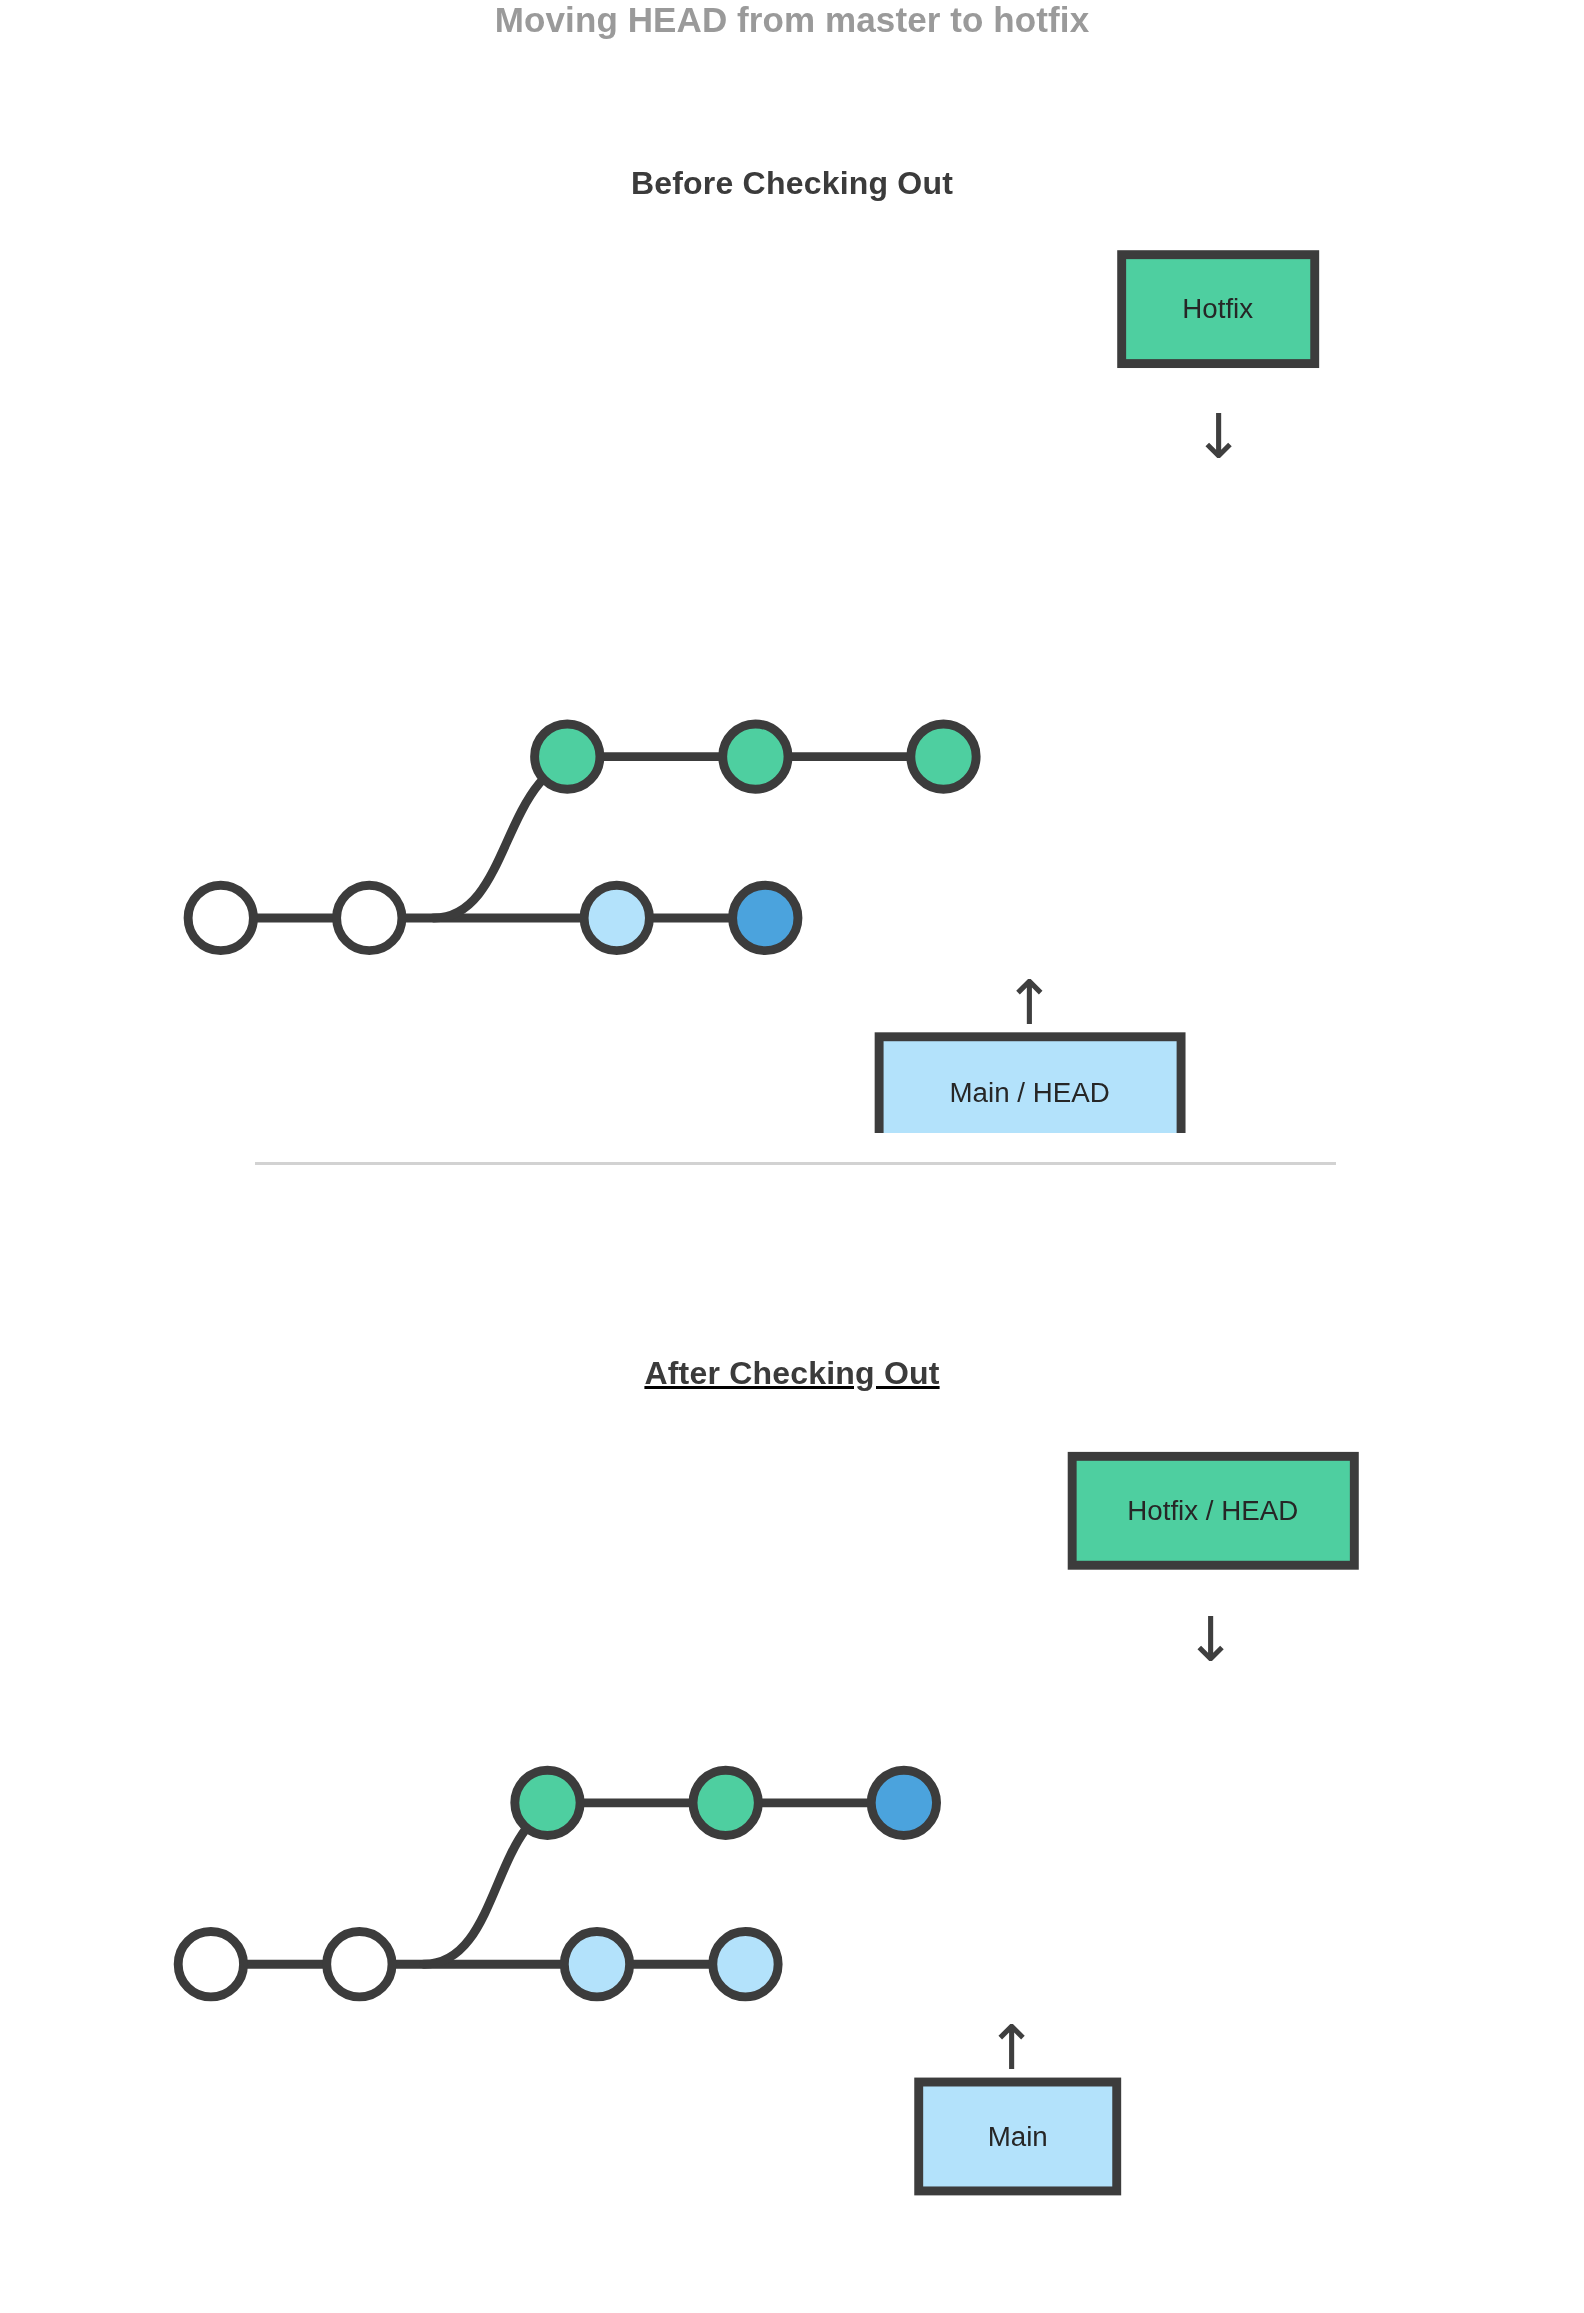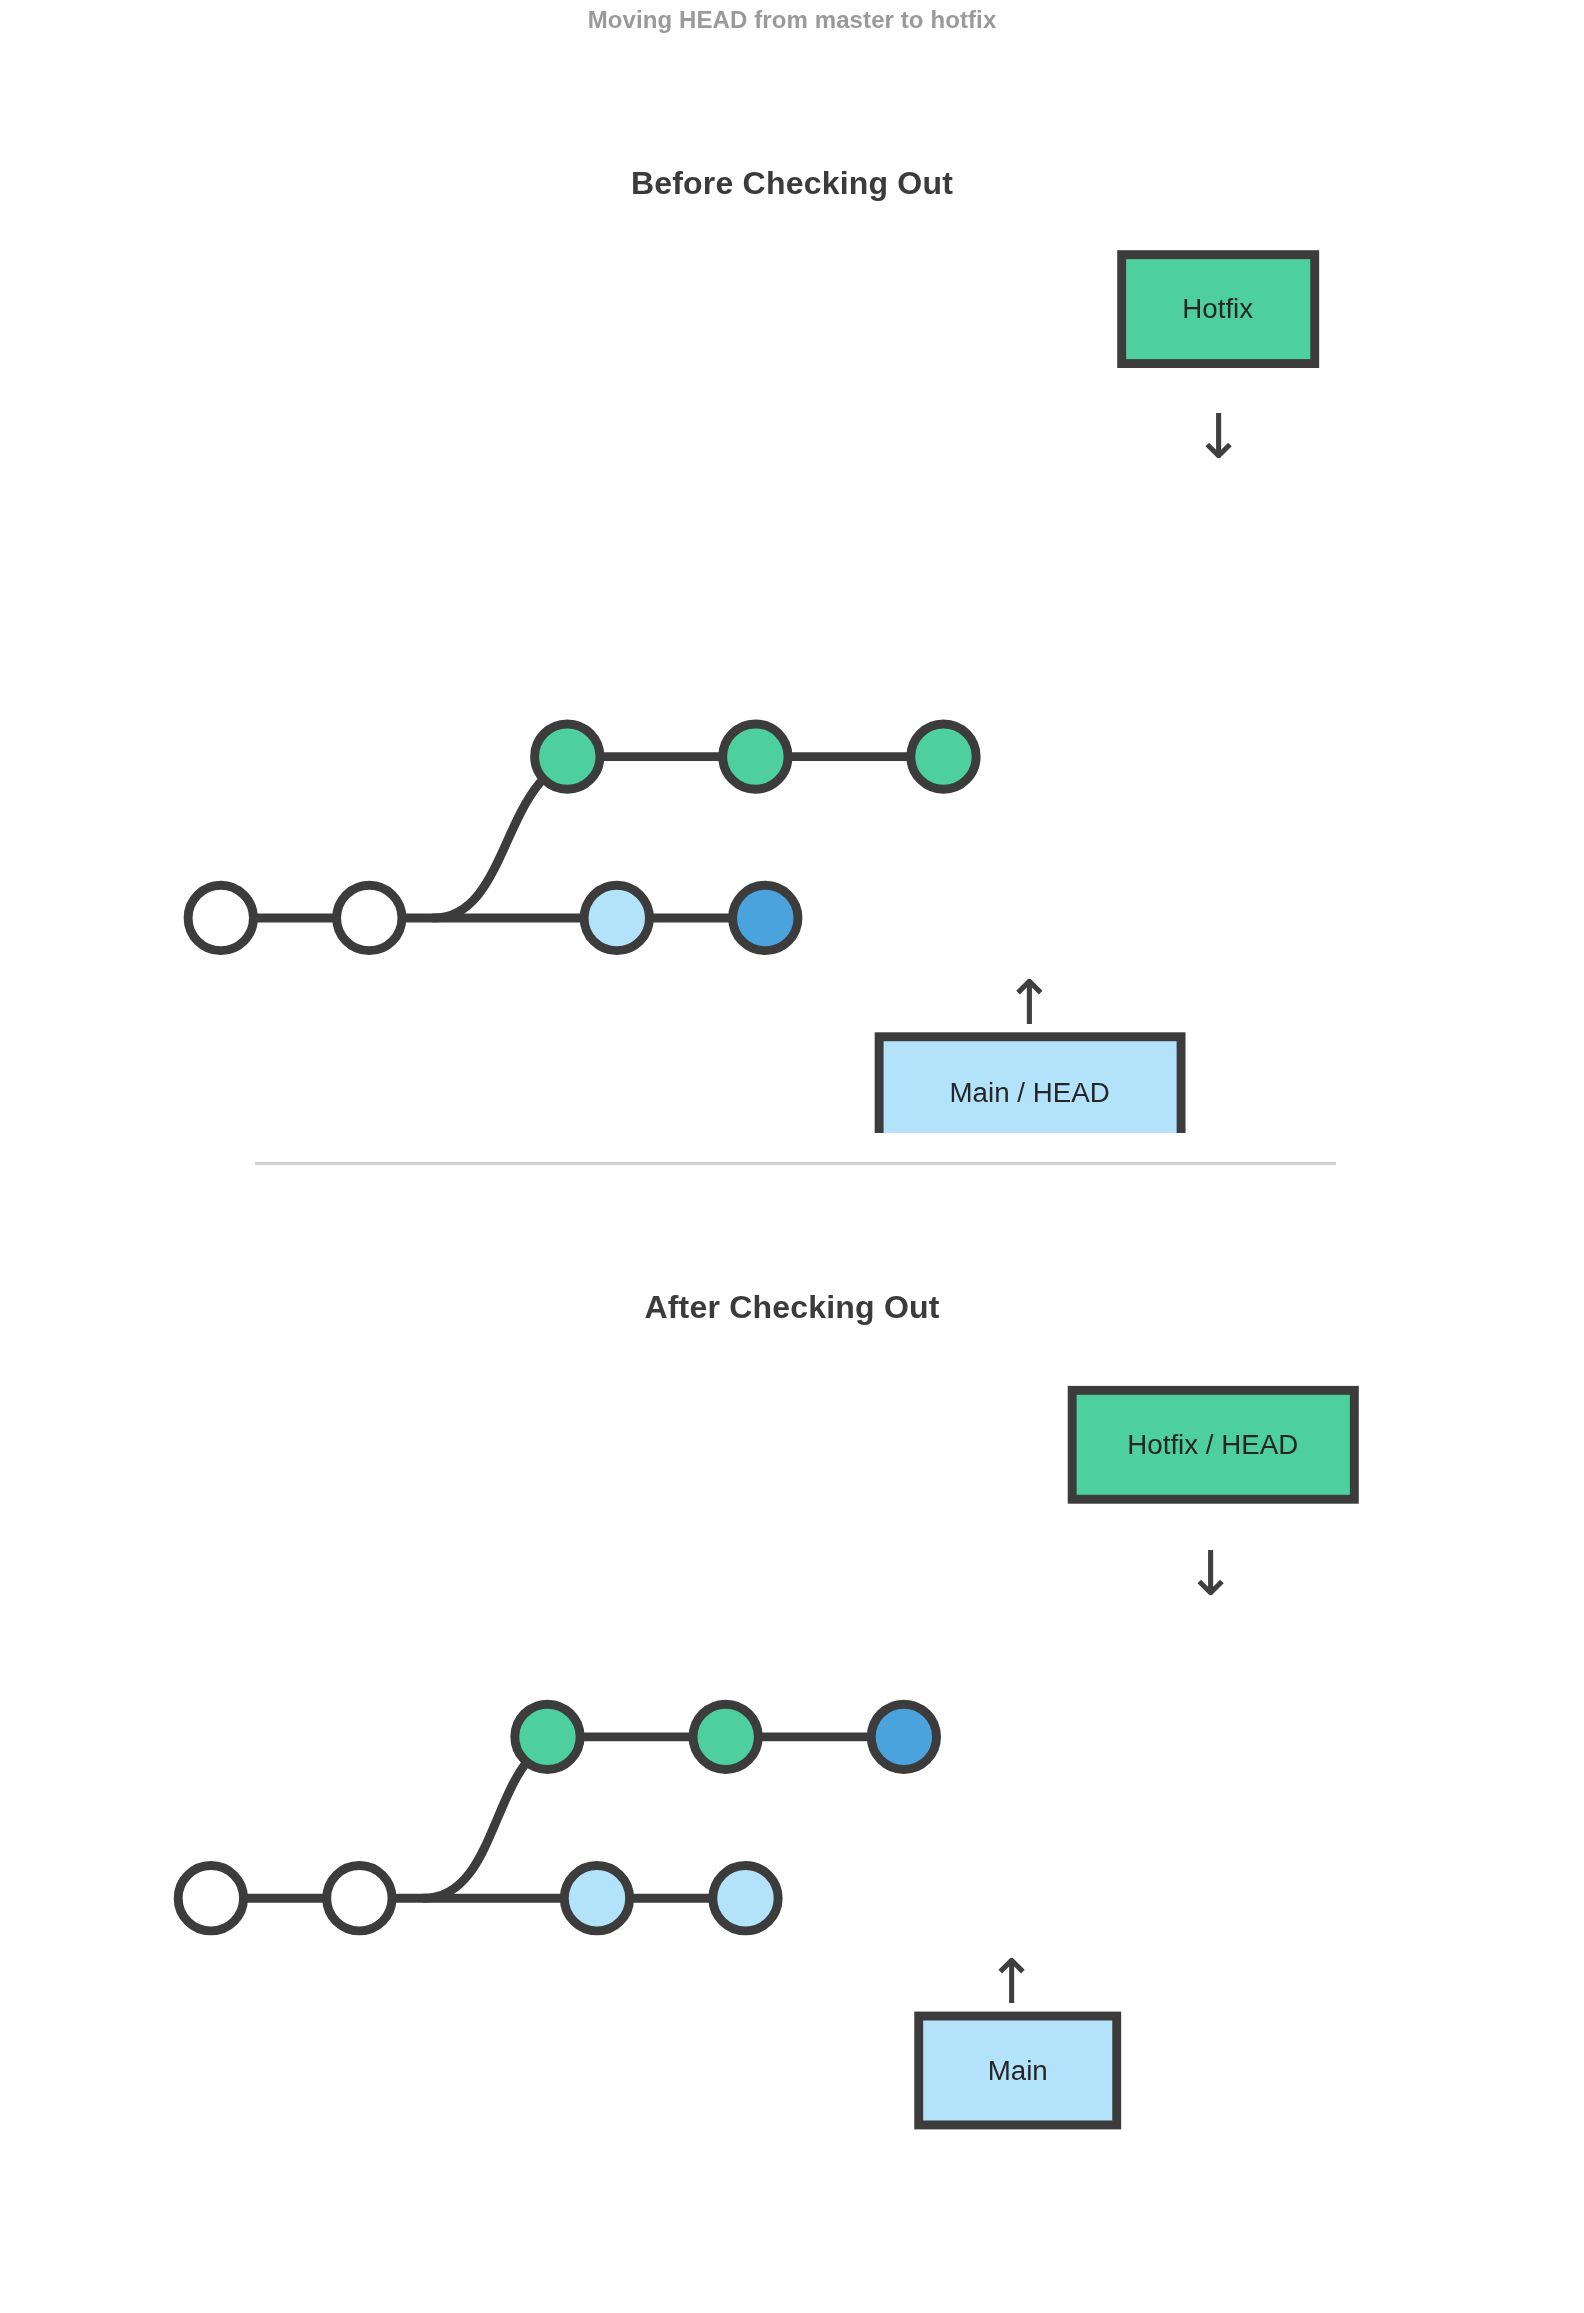--- a/index.html
+++ b/index.html
@@ -17,32 +17,32 @@
   .page-header {
     position: absolute;
     top: 0;
     left: 0;
     width: 1584px;
     height: 40px;
     display: flex;
     align-items: center;
     justify-content: center;
     color: #9a9a9a;
-    font-size: 24px;
+    font-size: 35px;
     font-weight: 600;
     letter-spacing: 0.1px;
     white-space: nowrap;
   }
   .panel {
     position: absolute;
     left: 0;
     width: 1584px;
   }
   #panel-before { top: 119px; height: 990px; }
-  #panel-after  { top: 1251px; height: 921px; }
+  #panel-after  { top: 1317px; height: 921px; text-decoration: underline; }
 
   .panel-title {
     width: 1584px;
     text-align: center;
     font-size: 32px;
     font-weight: bold;
     color: #3b3b3b;
     letter-spacing: 0.2px;
   }
   #panel-before .panel-title { margin-top: 46px; }

